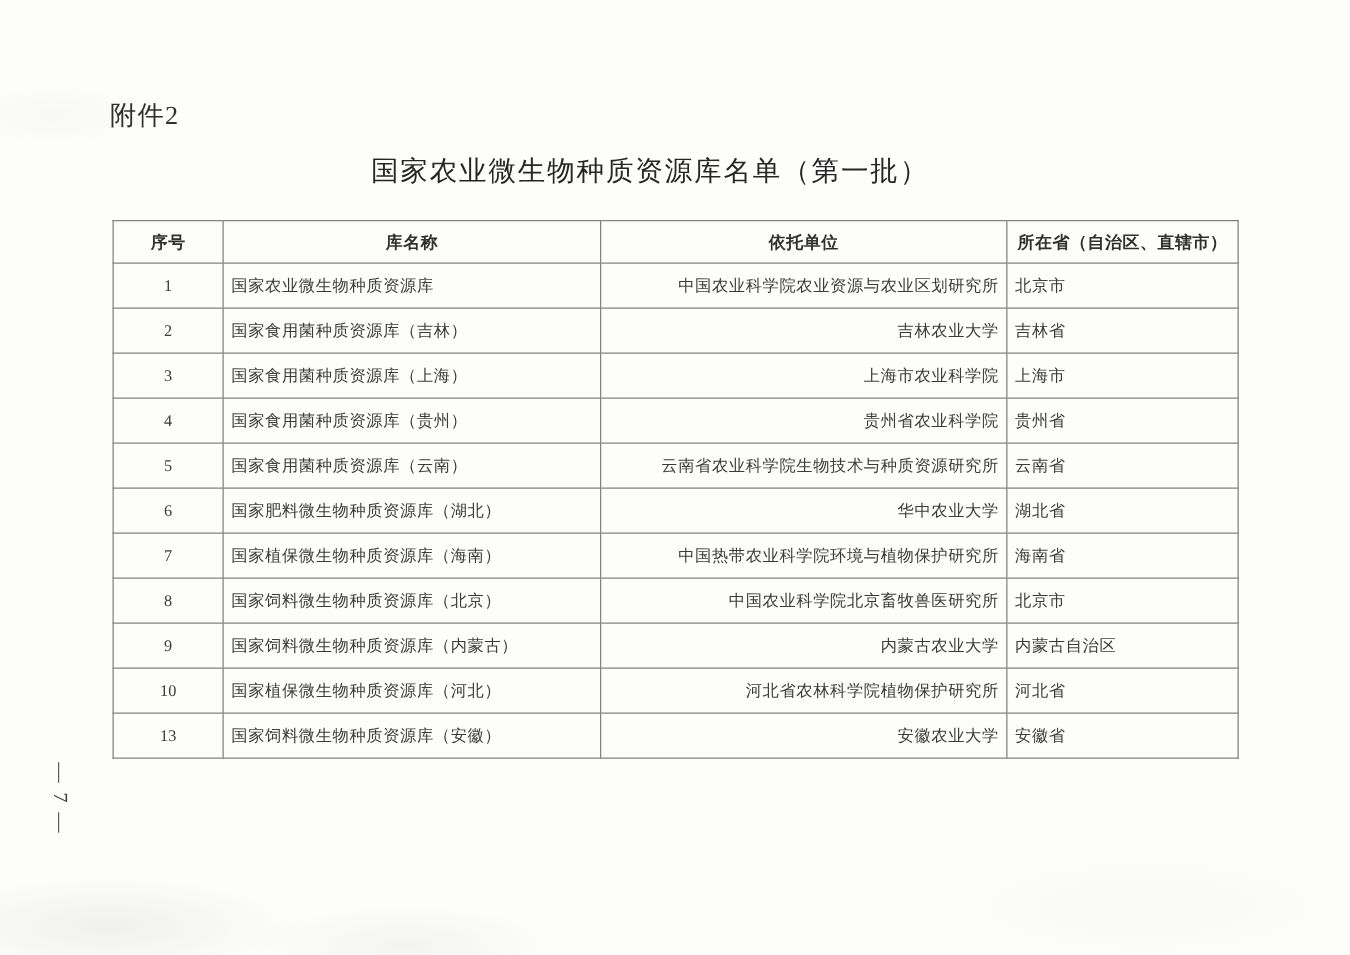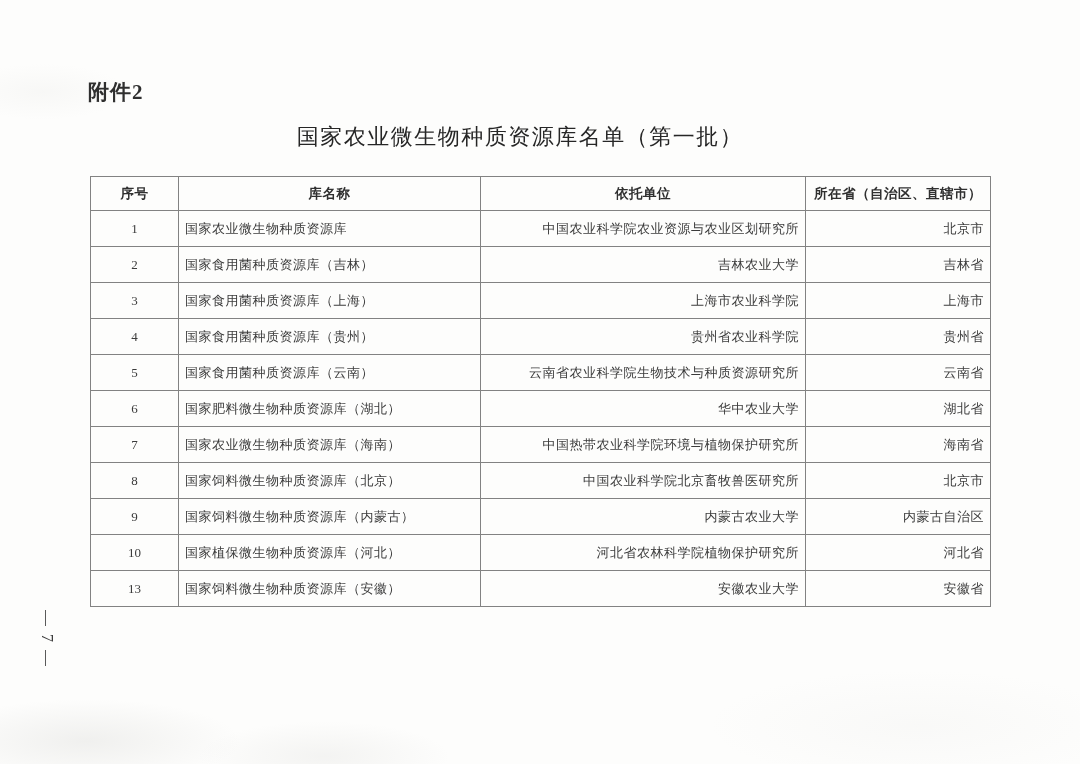--- a/index.html
+++ b/index.html
@@ -24,21 +24,21 @@
   }
   .page {
     position: absolute;
     inset: 0;
   }
   .attachment-label {
     position: absolute;
     left: 88px;
     top: 78px;
     font-size: 21px;
-    font-weight: 700;
+    font-weight: 400;
     color: #2f2f2f;
     letter-spacing: 1px;
   }
   .doc-title {
     position: absolute;
     left: 0;
     right: 40px;
     top: 122px;
     text-align: center;
     font-size: 22px;
@@ -99,21 +99,21 @@
   table.doc-table td.cell-name {
     text-align: left;
     letter-spacing: 0.5px;
   }
   table.doc-table td.cell-org {
     text-align: right;
     padding-left: 14px;
     letter-spacing: 0.5px;
   }
   table.doc-table td.cell-province {
-    text-align: right;
+    text-align: left;
     letter-spacing: 0.5px;
     margin-top: 20px;
   }
 </style>
 </head>
 <body>
 
 <div class="page">
 
   <div class="attachment-label">附件2</div>
@@ -167,21 +167,21 @@
           <td class="cell-province">云南省</td>
         </tr>
         <tr>
           <td class="cell-index">6</td>
           <td class="cell-name">国家肥料微生物种质资源库（湖北）</td>
           <td class="cell-org">华中农业大学</td>
           <td class="cell-province">湖北省</td>
         </tr>
         <tr>
           <td class="cell-index">7</td>
-          <td class="cell-name">国家农业微生物种质资源库（海南）</td>
+          <td class="cell-name">国家植保微生物种质资源库（海南）</td>
           <td class="cell-org">中国热带农业科学院环境与植物保护研究所</td>
           <td class="cell-province">海南省</td>
         </tr>
         <tr>
           <td class="cell-index">8</td>
           <td class="cell-name">国家饲料微生物种质资源库（北京）</td>
           <td class="cell-org">中国农业科学院北京畜牧兽医研究所</td>
           <td class="cell-province">北京市</td>
         </tr>
         <tr>

